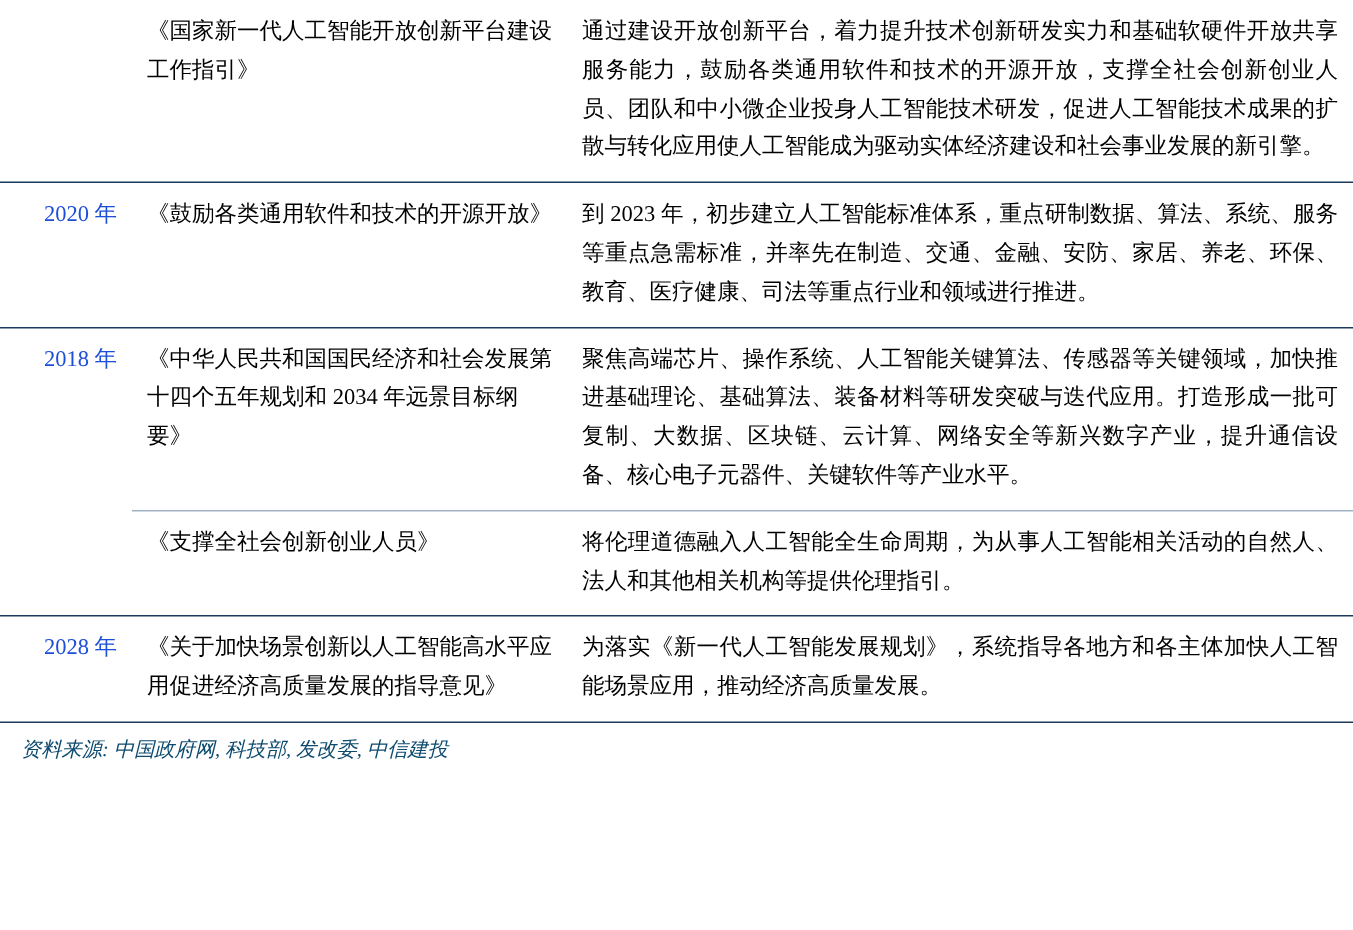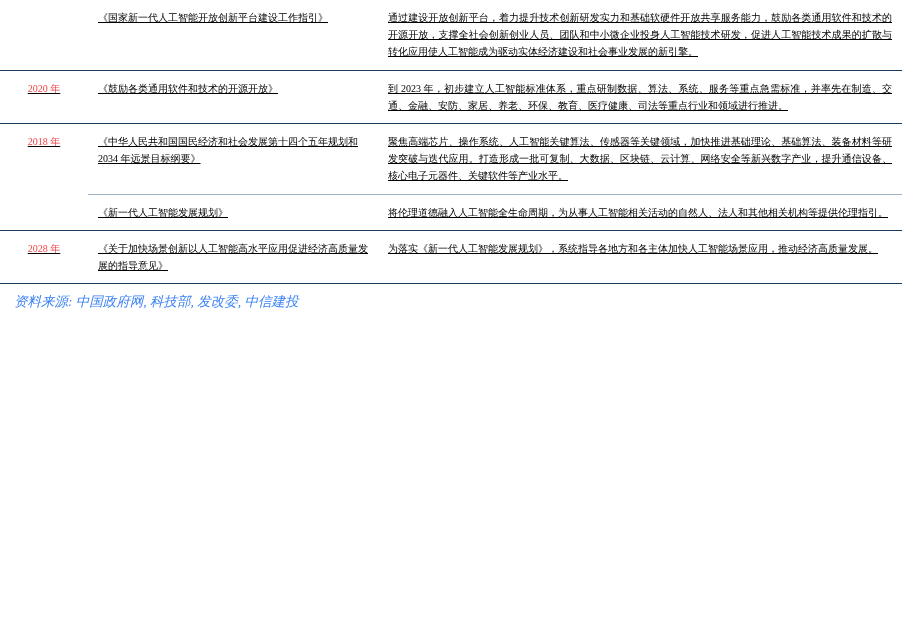--- a/index.html
+++ b/index.html
@@ -17,39 +17,38 @@
   .doc {
     position: relative;
     width: 902px;
     height: 620px;
     box-sizing: border-box;
   }
   table.policy-table {
     width: 902px;
     border-collapse: collapse;
     table-layout: fixed;
-    font-size: 10px;
-    text-decoration: underline;
+    font-size: 15px;
   }
   table.policy-table td {
     vertical-align: top;
     padding: 9px 10px 9px 10px;
     line-height: 1.72;
     border: none;
   }
   
   col.c-year { width: 88px; }
   col.c-name { width: 290px; }
   col.c-content { width: 524px; }
 
   td.year {
-    text-align: center;
+    text-align: right;
     padding-left: 14px;
     white-space: nowrap;
-    color: #ef4444;
+    color: #1d4ed8;
   }
   td.name {
     text-align: left;
   }
   td.content {
     text-align: justify;
     text-justify: inter-ideograph;
   }
   
   tr.group-top > td {
@@ -61,21 +60,21 @@
     border-top: 0.8px solid #9fb2c4;
   }
   .source-rule {
     border-top: 1.2px solid #1b3a5c;
     margin: 0;
   }
   .source {
     font-size: 13.5px;
     font-style: italic;
     padding: 9px 10px 6px 14px;
-    color: #3b82f6;
+    color: #0c4a6e;
     font-family: "Liberation Serif", "DejaVu Serif", serif;
   }
   .top-rule {
     border-top: 0px solid transparent;
   }
 </style>
 </head>
 <body>
 
 <div class="doc">
@@ -101,21 +100,21 @@
       </tr>
 
       <tr class="group-top">
         <td class="year">2018 年</td>
         <td class="name">《中华人民共和国国民经济和社会发展第十四个五年规划和 2034 年远景目标纲要》</td>
         <td class="content">聚焦高端芯片、操作系统、人工智能关键算法、传感器等关键领域，加快推进基础理论、基础算法、装备材料等研发突破与迭代应用。打造形成一批可复制、大数据、区块链、云计算、网络安全等新兴数字产业，提升通信设备、核心电子元器件、关键软件等产业水平。</td>
       </tr>
 
       <tr class="sub-top">
         <td class="year"></td>
-        <td class="name">《新一代人工智能发展规划》</td>
+        <td class="name">《支撑全社会创新创业人员》</td>
         <td class="content">将伦理道德融入人工智能全生命周期，为从事人工智能相关活动的自然人、法人和其他相关机构等提供伦理指引。</td>
       </tr>
 
       <tr class="group-top">
         <td class="year">2028 年</td>
         <td class="name">《关于加快场景创新以人工智能高水平应用促进经济高质量发展的指导意见》</td>
         <td class="content">为落实《新一代人工智能发展规划》，系统指导各地方和各主体加快人工智能场景应用，推动经济高质量发展。</td>
       </tr>
 
 

